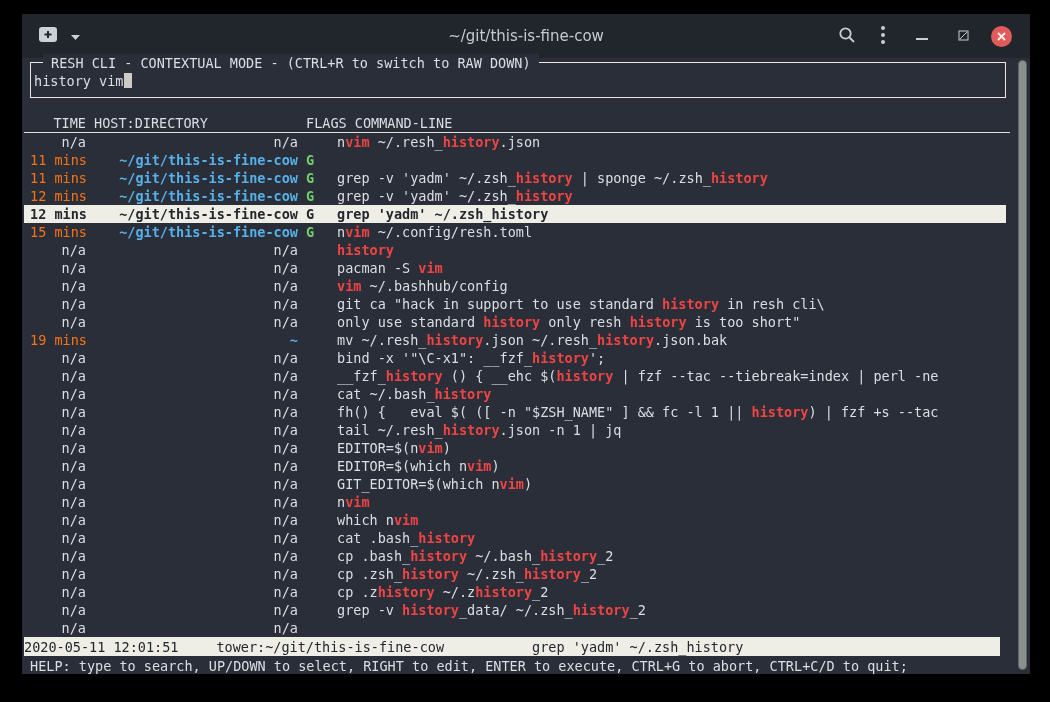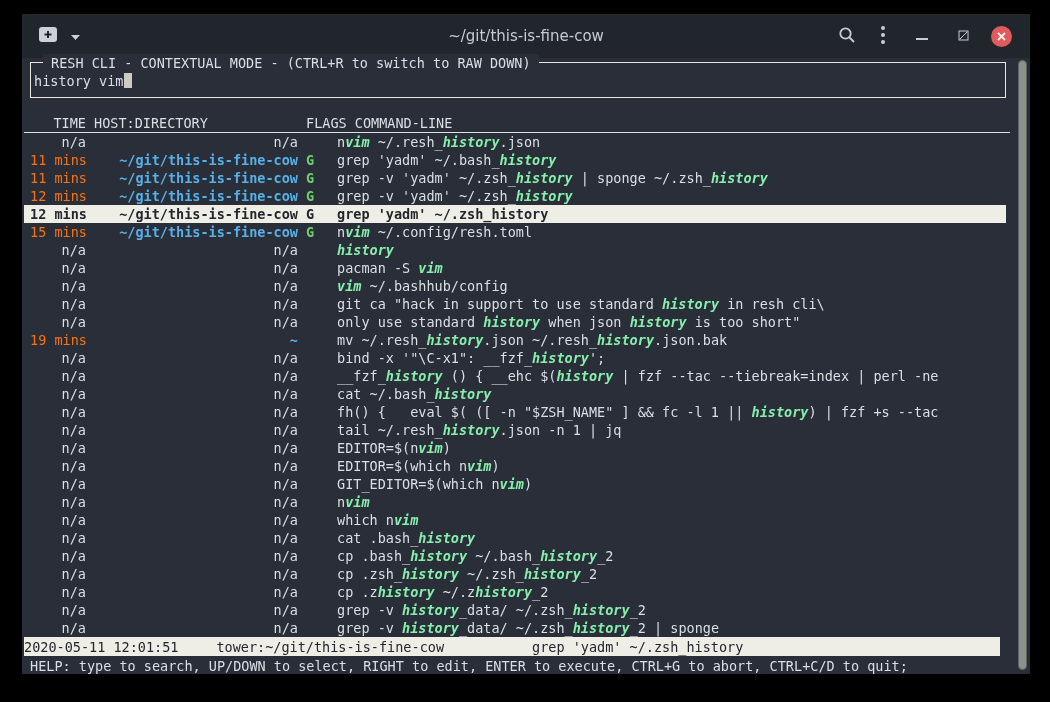--- a/index.html
+++ b/index.html
@@ -25,21 +25,21 @@
   .col-time{width:56px;text-align:right;flex:none;white-space:pre;}
   .col-dir{width:204px;margin-left:8px;text-align:right;flex:none;white-space:pre;overflow:hidden;}
   .hdr .col-dir{display:flex;text-align:left;}
   .col-flag{width:16px;margin-left:8px;flex:none;color:#71ce6d;font-weight:bold;white-space:pre;}
   .hdr-fc{margin-left:8px;white-space:pre;}
   .col-cmd{margin-left:15px;flex:1;white-space:pre;overflow:hidden;}
   #rows{position:absolute;left:2px;top:75px;width:982px;}
   .row{height:18px;display:flex;padding-left:6px;}
   .t-val{color:#f97316;}
   .d-val{color:#57b1e8;font-weight:bold;}
-  .hl{color:#86efac;font-weight:bold;font-style:italic;}
+  .hl{color:#ef4444;font-weight:bold;}
   .row.selected{background:#efeee6;color:#23262c;font-weight:bold;}
   .row.selected .hl,.row.selected .t-val,.row.selected .d-val,.row.selected .col-flag{color:inherit;}
   .statusbar{position:absolute;left:2px;top:579px;width:976px;height:19px;background:#efeee6;color:#23262c;
              font-weight:normal;display:flex;align-items:center;white-space:pre;}
   .sb-host{margin-left:38px;}
   .sb-cmd{margin-left:88px;}
   .helpbar{position:absolute;left:8px;top:599px;height:18px;white-space:pre;}
   .scrollbar{position:absolute;left:996px;top:2px;width:9px;height:610px;background:#8a918d;border:1px solid #5f6763;
              border-radius:5px;box-sizing:border-box;}
 </style>
@@ -128,21 +128,20 @@
           <div class="row">
             <span class="col-time">n/a</span>
             <span class="col-dir">n/a</span>
             <span class="col-flag"></span>
             <span class="col-cmd"><span>n</span><span class="hl">vim</span><span> ~/.resh_</span><span class="hl">history</span><span>.json</span></span>
           </div>
           <div class="row">
             <span class="col-time t-val">11 mins</span>
             <span class="col-dir d-val">~/git/this-is-fine-cow</span>
             <span class="col-flag">G</span>
-            <span class="col-cmd"><span>grep 'yadm' ~/.bash_</span><span class="hl">history</span></span>
           </div>
           <div class="row">
             <span class="col-time t-val">11 mins</span>
             <span class="col-dir d-val">~/git/this-is-fine-cow</span>
             <span class="col-flag">G</span>
             <span class="col-cmd"><span>grep -v 'yadm' ~/.zsh_</span><span class="hl">history</span><span> | sponge ~/.zsh_</span><span class="hl">history</span></span>
           </div>
           <div class="row">
             <span class="col-time t-val">12 mins</span>
             <span class="col-dir d-val">~/git/this-is-fine-cow</span>
@@ -182,21 +181,21 @@
           <div class="row">
             <span class="col-time">n/a</span>
             <span class="col-dir">n/a</span>
             <span class="col-flag"></span>
             <span class="col-cmd"><span>git ca "hack in support to use standard </span><span class="hl">history</span><span> in resh cli\</span></span>
           </div>
           <div class="row">
             <span class="col-time">n/a</span>
             <span class="col-dir">n/a</span>
             <span class="col-flag"></span>
-            <span class="col-cmd"><span>only use standard </span><span class="hl">history</span><span> when json </span><span class="hl">history</span><span> is too short"</span></span>
+            <span class="col-cmd"><span>only use standard </span><span class="hl">history</span><span> only resh </span><span class="hl">history</span><span> is too short"</span></span>
           </div>
           <div class="row">
             <span class="col-time t-val">19 mins</span>
             <span class="col-dir d-val">~</span>
             <span class="col-flag"></span>
             <span class="col-cmd"><span>mv ~/.resh_</span><span class="hl">history</span><span>.json ~/.resh_</span><span class="hl">history</span><span>.json.bak</span></span>
           </div>
           <div class="row">
             <span class="col-time">n/a</span>
             <span class="col-dir">n/a</span>
@@ -284,21 +283,20 @@
           <div class="row">
             <span class="col-time">n/a</span>
             <span class="col-dir">n/a</span>
             <span class="col-flag"></span>
             <span class="col-cmd"><span>grep -v </span><span class="hl">history</span><span>_data/ ~/.zsh_</span><span class="hl">history</span><span>_2</span></span>
           </div>
           <div class="row">
             <span class="col-time">n/a</span>
             <span class="col-dir">n/a</span>
             <span class="col-flag"></span>
-            <span class="col-cmd"><span>grep -v </span><span class="hl">history</span><span>_data/ ~/.zsh_</span><span class="hl">history</span><span>_2 | sponge</span></span>
           </div>
         </div>
 
       <div class="statusbar">
         <span>2020-05-11 12:01:51</span>
         <span class="sb-host">tower:~/git/this-is-fine-cow</span>
         <span class="sb-cmd">grep 'yadm' ~/.zsh_history</span>
       </div>
 
       <div class="helpbar">HELP: type to search, UP/DOWN to select, RIGHT to edit, ENTER to execute, CTRL+G to abort, CTRL+C/D to quit;</div>

